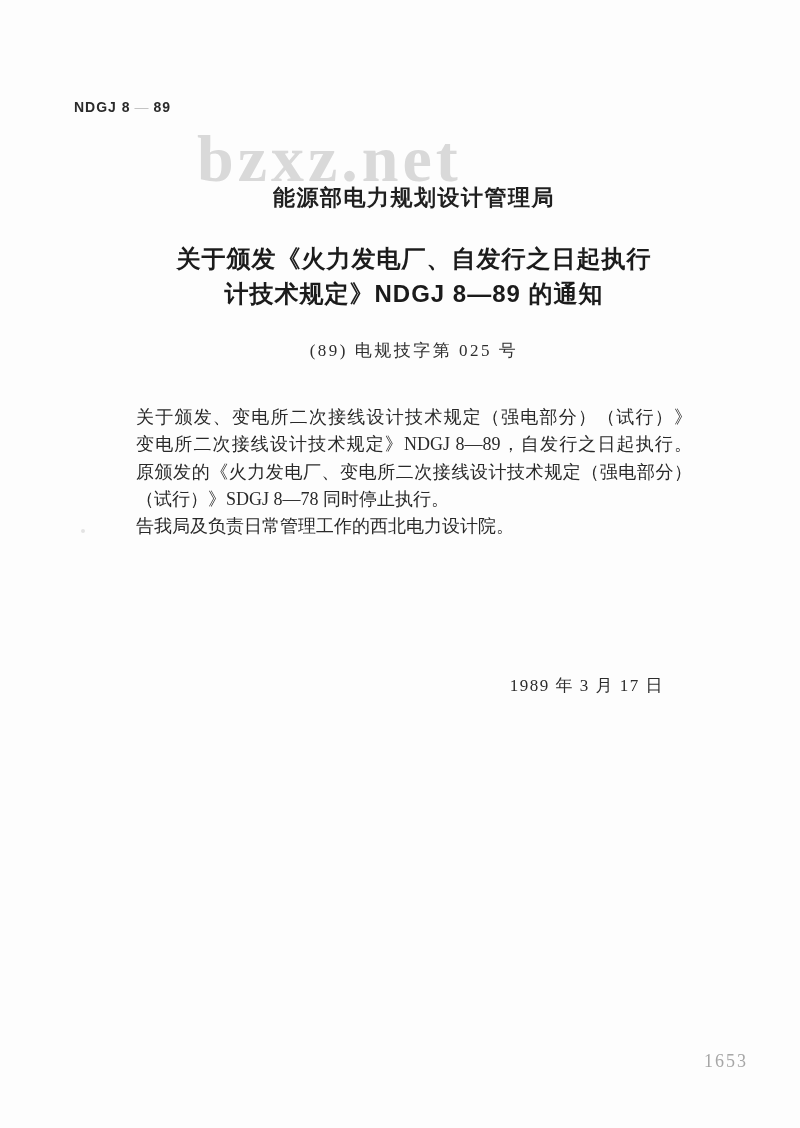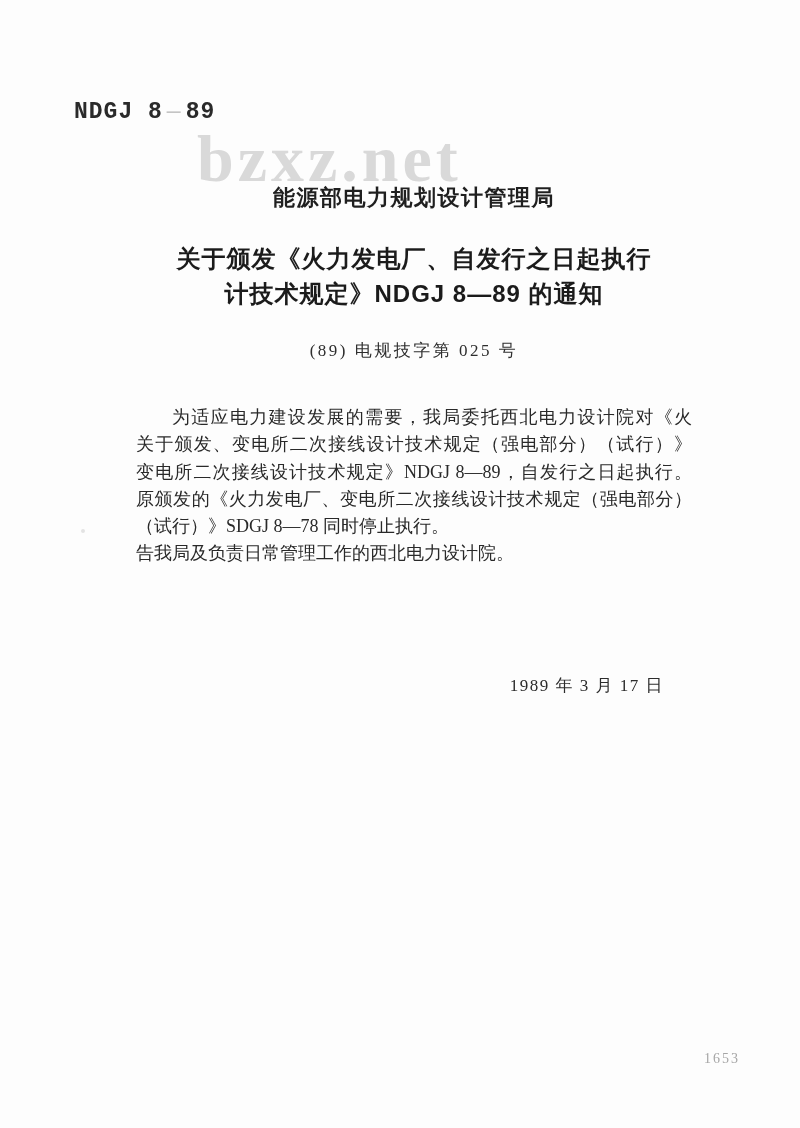--- a/index.html
+++ b/index.html
@@ -14,23 +14,23 @@
     margin: 0 auto;
     background: #fdfdfd;
     overflow: hidden;
     font-family: "Liberation Serif", "DejaVu Serif", serif;
   }
   
   .header-code {
     position: absolute;
     left: 74px;
     top: 99px;
-    font-family: Liberation Mono, monospace;
+    font-family: Liberation Sans, sans-serif;
     font-weight: bold;
-    font-size: 23px;
+    font-size: 14px;
     letter-spacing: 1px;
     color: #2a2a2a;
     white-space: nowrap;
   }
   .header-code .faint-dash {
     color: #c4c4c4;
     margin: 0 4px;
     font-weight: normal;
   }
   
@@ -117,21 +117,21 @@
     top: 529px;
     width: 4px;
     height: 4px;
     border-radius: 50%;
     background: #e3e3e3;
   }
   .page-number {
     position: absolute;
     left: 704px;
     top: 1051px;
-    font-size: 14px;
+    font-size: 18px;
     letter-spacing: 2px;
     color: #a6a6a6;
   }
 </style>
 </head>
 <body>
 
 <div class="page">
 
   <div class="header-code">
@@ -143,21 +143,20 @@
   <div class="content-col org-heading">能源部电力规划设计管理局</div>
 
   <div class="content-col notice-title">
     <div>关于颁发《火力发电厂、自发行之日起执行</div>
     <div>计技术规定》NDGJ 8—89 的通知</div>
   </div>
 
   <div class="content-col doc-number">(89) 电规技字第 025 号</div>
 
   <div class="content-col body-text">
-    <div class="line fill indent">为适应电力建设发展的需要，我局委托西北电力设计院对《火</div>
     <div class="line fill">关于颁发、变电所二次接线设计技术规定（强电部分）（试行）》</div>
     <div class="line fill">变电所二次接线设计技术规定》NDGJ 8—89，自发行之日起执行。</div>
     <div class="line fill">原颁发的《火力发电厂、变电所二次接线设计技术规定（强电部分）</div>
     <div class="line">（试行）》SDGJ 8—78 同时停止执行。</div>
     <div class="line">告我局及负责日常管理工作的西北电力设计院。</div>
   </div>
 
   <div class="content-col date-line">1989 年 3 月 17 日</div>
 
   <div class="scan-speck"></div>

